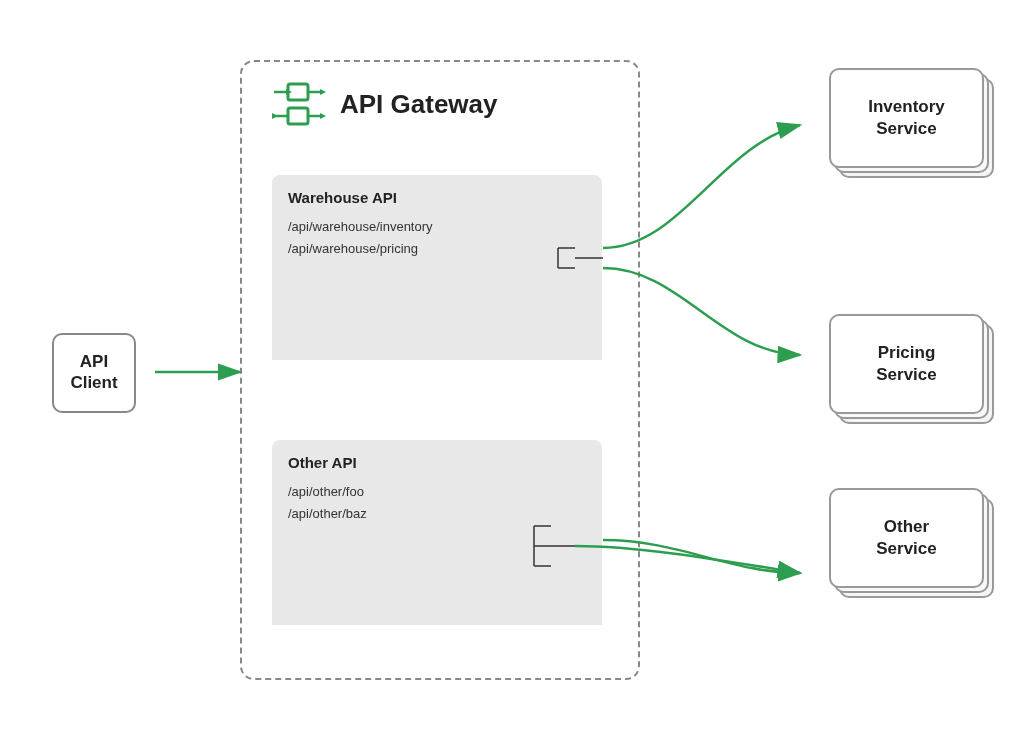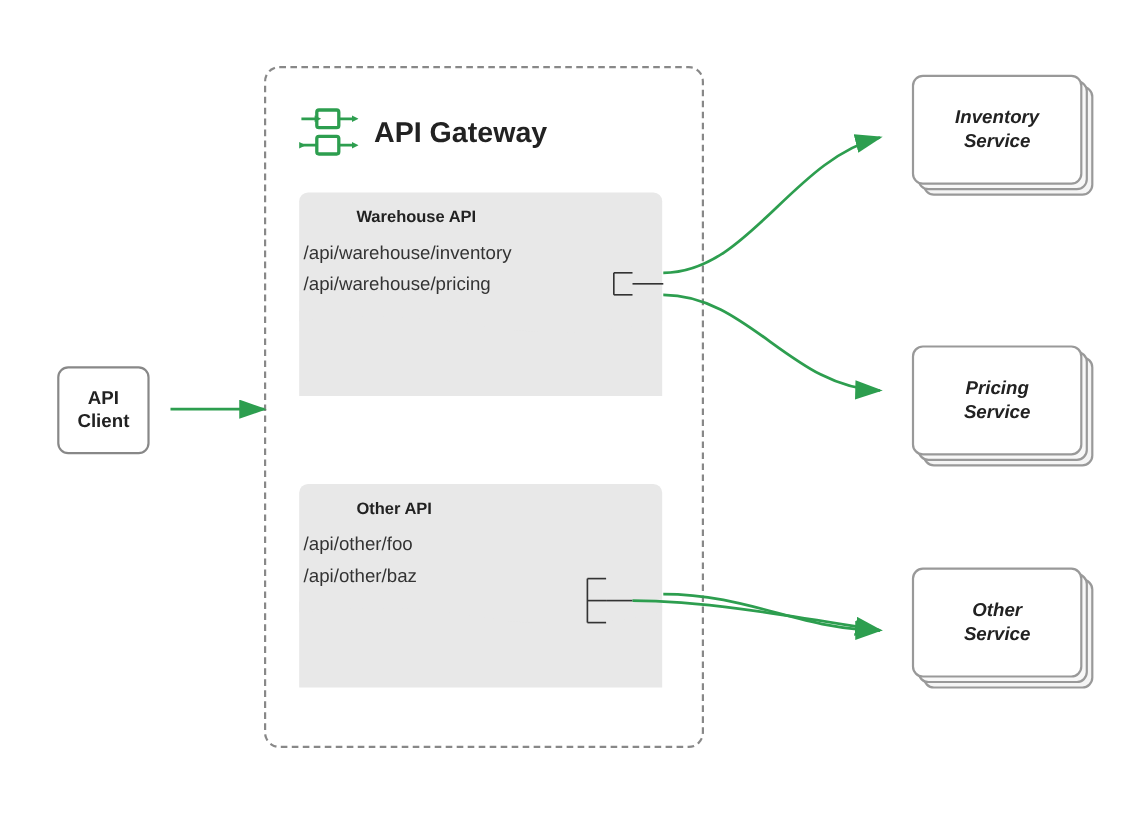--- a/index.html
+++ b/index.html
@@ -47,21 +47,21 @@
       width: 400px;
       height: 620px;
       border: 2.5px dashed #888;
       border-radius: 14px;
       background: transparent;
     }
     
     .gateway-header {
       position: absolute;
       left: 270px;
-      top: 92px;
+      top: 76px;
       display: flex;
       align-items: center;
       gap: 14px;
     }
     
     .gateway-icon {
       width: 56px;
       height: 56px;
     }
     .gateway-title {
@@ -83,42 +83,41 @@
     }
     .api-panel-other {
       top: 440px;
       height: 185px;
     }
     .api-panel-title {
       font-size: 15px;
       font-weight: 700;
       color: #222;
       padding: 14px 16px 6px 16px;
-      margin-left: 36px;
     }
     .api-panel-routes {
-      font-size: 17px;
+      font-size: 13px;
       color: #333;
-      padding: 4px 16px 8px 4px;
+      padding: 4px 16px 8px 16px;
       line-height: 1.7;
     }
     
     .wavy-bottom {
       width: 100%;
       height: 28px;
       overflow: hidden;
     }
     
     .service-stack {
       position: absolute;
       right: 30px;
     }
     .service-stack-inventory { top: 68px; }
     .service-stack-pricing { top: 298px; margin-top: 16px; }
-    .service-stack-other { top: 516px; border-radius: 11px; }
+    .service-stack-other { top: 488px; border-radius: 11px; }
 
     .service-card-stack {
       position: relative;
       width: 165px;
       height: 110px;
     }
     .service-card {
       position: absolute;
       border: 2.5px solid #999;
       border-radius: 10px;
@@ -129,21 +128,21 @@
       align-items: center;
       justify-content: center;
       text-align: center;
       font-size: 17px;
       font-weight: 600;
       color: #222;
       line-height: 1.3;
     }
     .service-card:nth-child(1) { top: 10px; left: 10px; background: #f5f5f5; }
     .service-card:nth-child(2) { top: 5px; left: 5px; background: #f8f8f8; }
-    .service-card:nth-child(3) { top: 0px; left: 0px; background: #fff; z-index: 3; font-style: italic; }
+    .service-card:nth-child(3) { top: 0px; left: 0px; background: #fff; z-index: 3; }
 
     
     .arrows-svg {
       position: absolute;
       top: 0; left: 0;
       width: 1024px;
       height: 745px;
       pointer-events: none;
     }
   </style>

